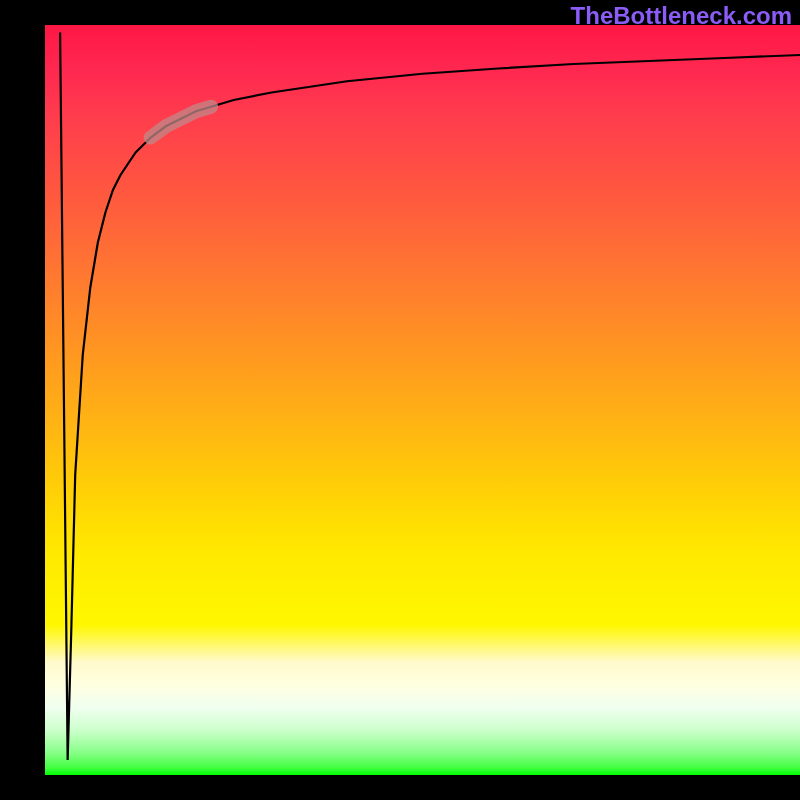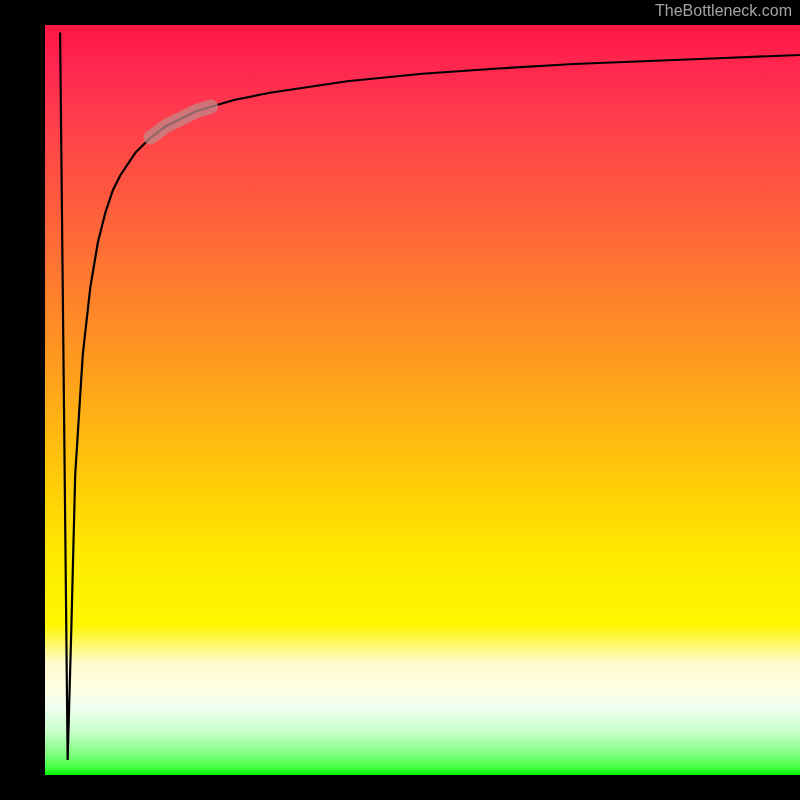--- a/index.html
+++ b/index.html
@@ -12,23 +12,23 @@
       height: 800px;
       background: #000;
       position: relative;
       overflow: hidden;
       font-family: Arial, sans-serif;
     }
     .watermark {
       position: absolute;
       top: 2px;
       right: 8px;
-      color: #a3a3a3;
-      font-size: 16px;
-      font-weight: normal;
+      color: #8b5cf6;
+      font-size: 24px;
+      font-weight: bold;
       z-index: 10;
     }
     .chart-area {
       position: absolute;
       left: 45px;
       top: 25px;
       width: 755px;
       height: 750px;
       background: linear-gradient(to bottom,
         #ff1744 0%,

